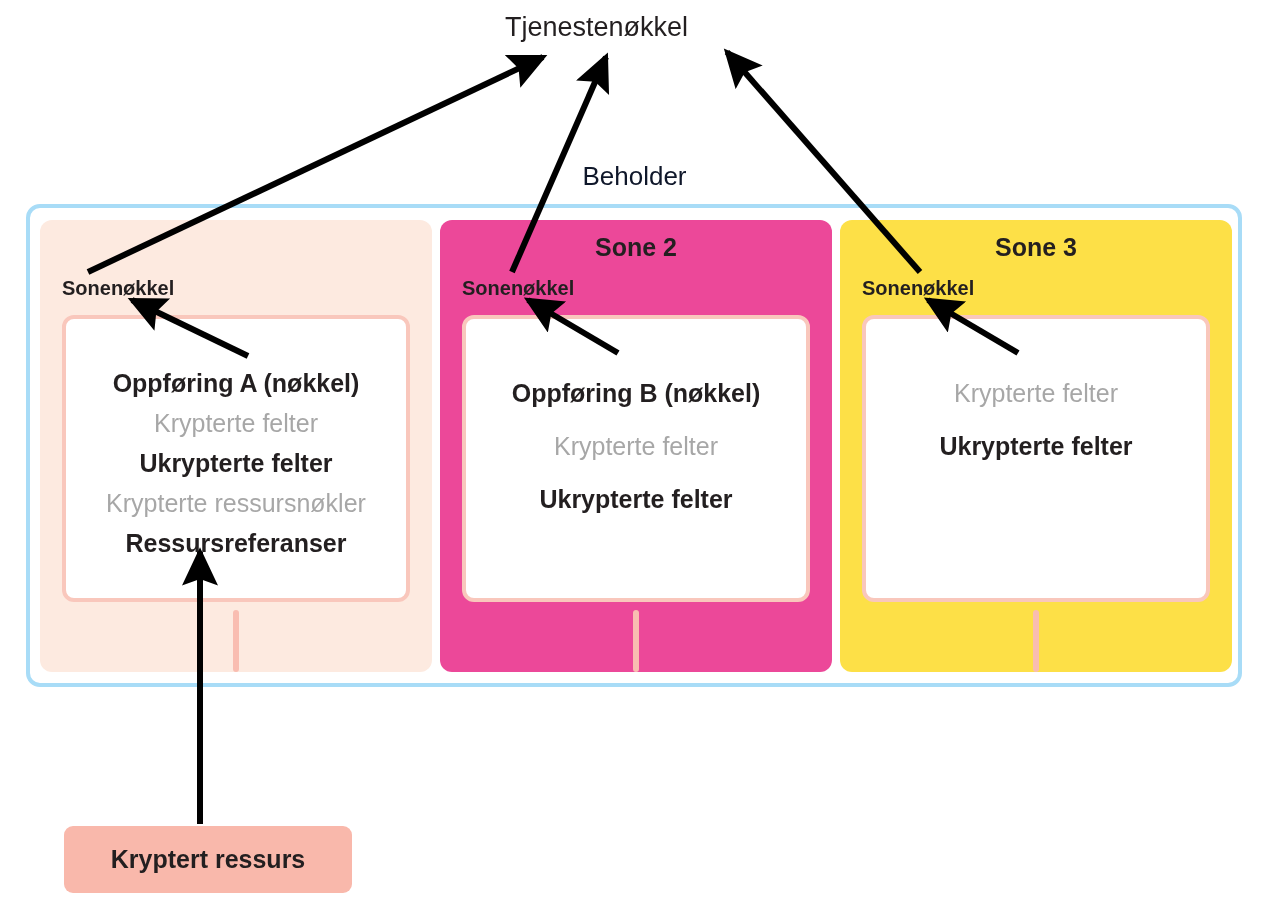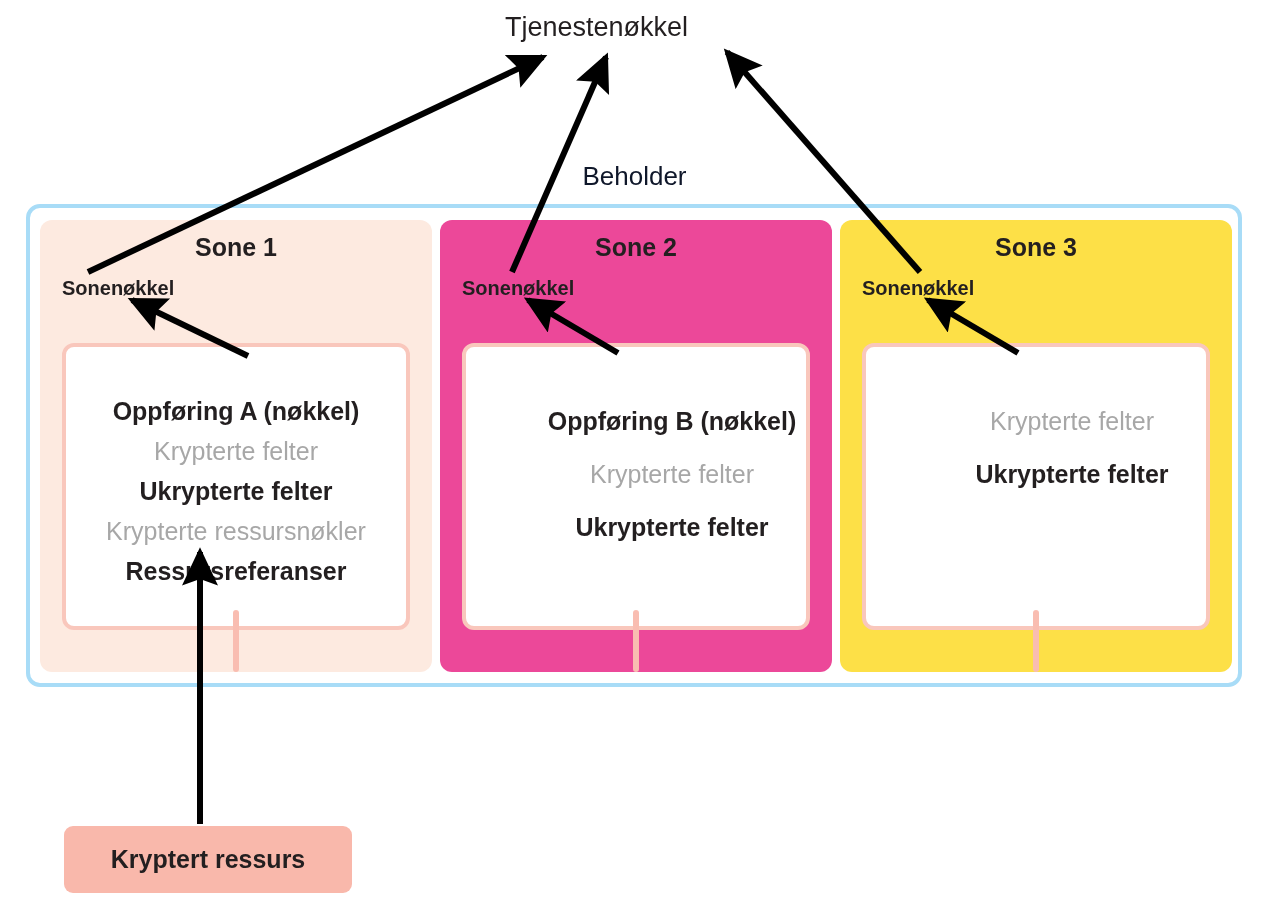--- a/index.html
+++ b/index.html
@@ -109,41 +109,40 @@
     position: absolute;
     left: 22px;
     top: 95px;
     width: 348px;
     height: 287px;
     background: #ffffff;
     border: 4px solid #f9c7bc;
     border-radius: 12px;
     box-sizing: border-box;
     padding-top: 44px;
-    margin-top: 28px;
   }
   .entry-line {
     width: 100%;
     text-align: center;
     font-size: 25px;
     line-height: 40px;
     white-space: nowrap;
   }
   .entry-line.strong {
     font-weight: 700;
     color: #231f20;
   }
   .entry-line.muted {
     font-weight: 400;
     color: #a7a7a7;
   }
   .zone-2 .entry-card,
   .zone-3 .entry-card { padding-top: 48px; }
   .zone-2 .entry-line,
-  .zone-3 .entry-line { line-height: 53px; padding-left: 36px; }
+  .zone-3 .entry-line { line-height: 53px; }
 
   
   .dashed {
     position: absolute;
     top: 390px;
     left: 50%;
     transform: translateX(-50%);
     width: 6px;
     height: 62px;
     background-image: linear-gradient(#f9bdb1 0 0);
@@ -177,21 +176,20 @@
 
 <div id="stage">
 
   <div class="service-key">Tjenestenøkkel</div>
 
   <div class="container-label">Beholder</div>
 
   <div class="container-box"></div>
 
   <div class="zone zone-1">
-    <div class="zone-title">Sone 1</div>
     <div class="zone-key">Sonenøkkel</div>
     <div class="entry-card">
       <div class="entry-line strong">Oppføring A (nøkkel)</div>
       <div class="entry-line muted">Krypterte felter</div>
       <div class="entry-line strong">Ukrypterte felter</div>
       <div class="entry-line muted">Krypterte ressursnøkler</div>
       <div class="entry-line strong">Ressursreferanser</div>
     </div>
     <div class="dashed"></div>
   </div>

